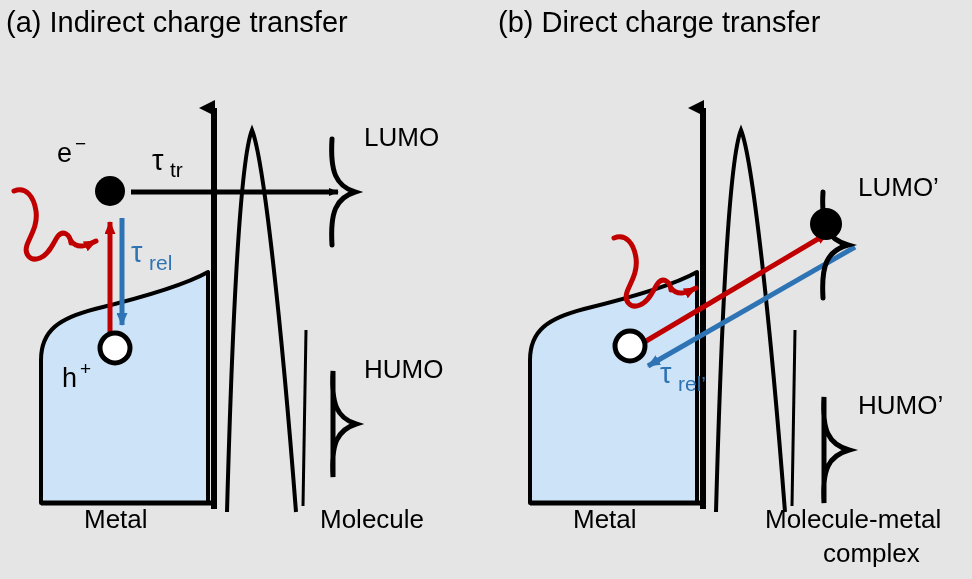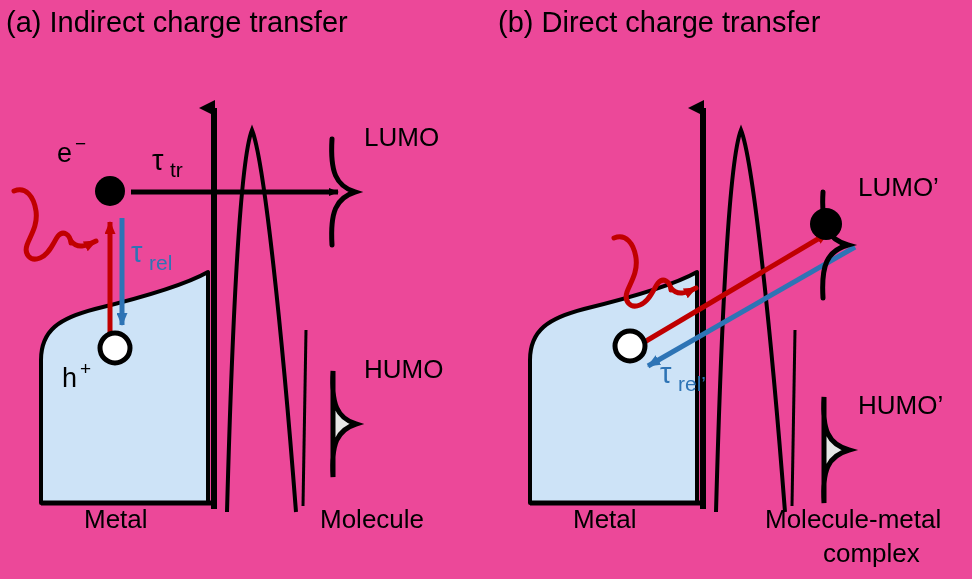--- a/index.html
+++ b/index.html
@@ -10,21 +10,21 @@
   body {
     width: 972px;
     height: 579px;
     font-family: "Liberation Sans", sans-serif;
     overflow: hidden;
   }
   #figure {
     position: relative;
     width: 972px;
     height: 579px;
-    background: #ec4899;
+    background: #e5e5e5;
   }
   svg.diagram {
     display: block;
     width: 972px;
     height: 579px;
   }
   text {
     font-family: "Liberation Sans", sans-serif;
     fill: #000000;
   }

